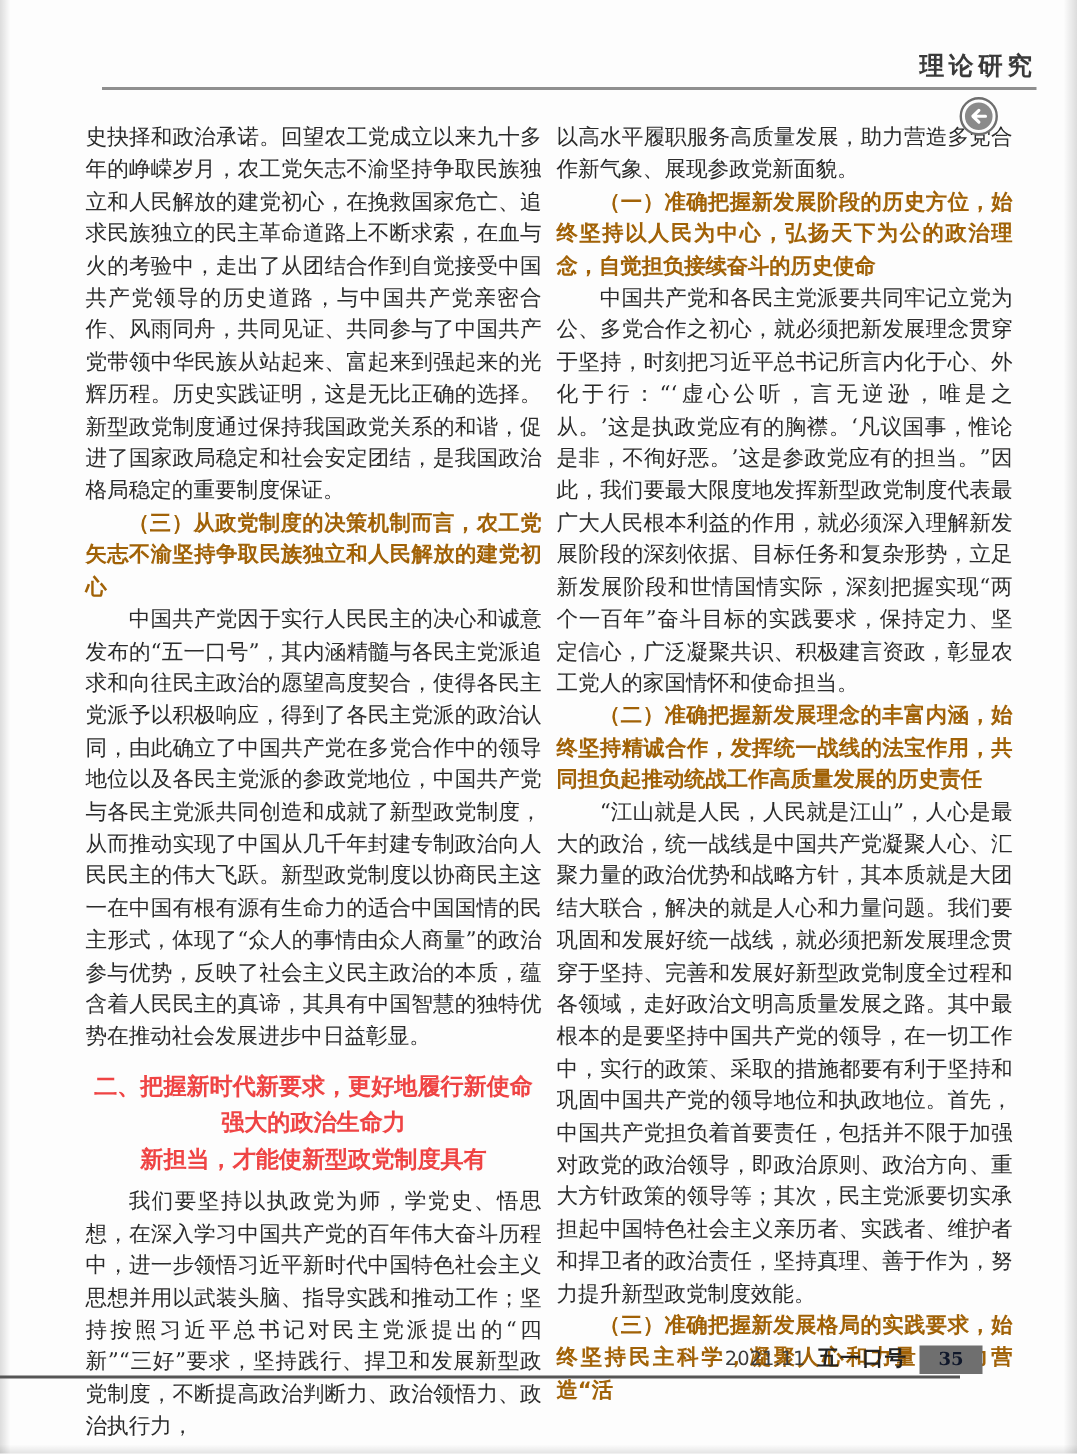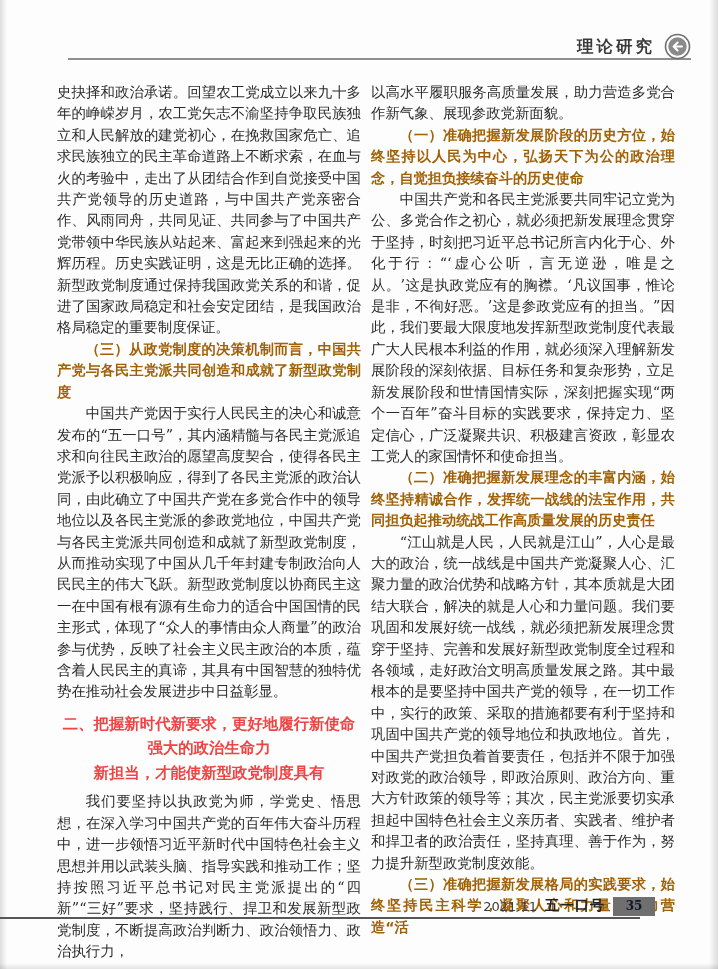--- a/index.html
+++ b/index.html
@@ -15,21 +15,21 @@
   }
   
   .edge-left{position:absolute;left:0;top:0;bottom:0;width:7px;
     background:linear-gradient(90deg,rgba(0,0,0,.13),rgba(0,0,0,0));pointer-events:none;}
   .edge-right{position:absolute;right:0;top:0;bottom:0;width:9px;
     background:linear-gradient(270deg,rgba(0,0,0,.13),rgba(0,0,0,0));pointer-events:none;}
   .edge-bottom{position:absolute;left:0;right:0;bottom:0;height:6px;
     background:linear-gradient(0deg,rgba(0,0,0,.10),rgba(0,0,0,0));pointer-events:none;}
 
   
-  .page-header{position:absolute;top:33px;right:27px;display:flex;align-items:center;gap:9px;z-index:3;}
+  .page-header{position:absolute;top:33px;right:27px;display:flex;align-items:center;gap:9px;z-index:3;flex-direction:column;}
   .header-label{
     font-family:"DejaVu Sans","Liberation Sans",sans-serif;
     font-weight:bold;font-size:16.5px;letter-spacing:3px;color:#3a3a3a;
   }
   .header-icon{width:27px;height:27px;display:block;}
   .rule-top{position:absolute;top:58px;left:68px;right:27px;height:2px;background:var(--rule-color);z-index:1;}
 
   
   .columns{
     position:absolute;top:82px;left:57px;width:618px;
@@ -75,21 +75,21 @@
   <svg class="header-icon" viewBox="0 0 27 27">
     <circle cx="13.5" cy="13.5" r="12" fill="#fdfdfd" stroke="#6e6e6e" stroke-width="1.6"></circle>
     <circle cx="13.5" cy="13.5" r="9.2" fill="#8a8a8a"></circle>
     <path d="M18 13.5 H10.2 M13.6 9.6 L9.6 13.5 L13.6 17.4" stroke="#fff" stroke-width="2.1" fill="none" stroke-linecap="round" stroke-linejoin="round"></path>
   </svg>
 </div>
 
 <div class="columns">
   <div class="col">
       <p class="para-cont">史抉择和政治承诺。回望农工党成立以来九十多年的峥嵘岁月，农工党矢志不渝坚持争取民族独立和人民解放的建党初心，在挽救国家危亡、追求民族独立的民主革命道路上不断求索，在血与火的考验中，走出了从团结合作到自觉接受中国共产党领导的历史道路，与中国共产党亲密合作、风雨同舟，共同见证、共同参与了中国共产党带领中华民族从站起来、富起来到强起来的光辉历程。历史实践证明，这是无比正确的选择。新型政党制度通过保持我国政党关系的和谐，促进了国家政局稳定和社会安定团结，是我国政治格局稳定的重要制度保证。</p>
-      <p class="subhead">（三）从政党制度的决策机制而言，中国共产党与各民主党派共同创造和成就了新型政党制度</p>
+      <p class="subhead">（三）从政党制度的决策机制而言，农工党矢志不渝坚持争取民族独立和人民解放的建党初心</p>
       <p class="para">中国共产党因于实行人民民主的决心和诚意发布的“五一口号”，其内涵精髓与各民主党派追求和向往民主政治的愿望高度契合，使得各民主党派予以积极响应，得到了各民主党派的政治认同，由此确立了中国共产党在多党合作中的领导地位以及各民主党派的参政党地位，中国共产党与各民主党派共同创造和成就了新型政党制度，从而推动实现了中国从几千年封建专制政治向人民民主的伟大飞跃。新型政党制度以协商民主这一在中国有根有源有生命力的适合中国国情的民主形式，体现了“众人的事情由众人商量”的政治参与优势，反映了社会主义民主政治的本质，蕴含着人民民主的真谛，其具有中国智慧的独特优势在推动社会发展进步中日益彰显。</p>
       <h2 class="section-head">
         <div>二、把握新时代新要求，更好地履行新使命</div>
         <div>强大的政治生命力</div>
         <div>新担当，才能使新型政党制度具有</div>
       </h2>
       <p class="para">我们要坚持以执政党为师，学党史、悟思想，在深入学习中国共产党的百年伟大奋斗历程中，进一步领悟习近平新时代中国特色社会主义思想并用以武装头脑、指导实践和推动工作；坚持按照习近平总书记对民主党派提出的“四新”“三好”要求，坚持践行、捍卫和发展新型政党制度，不断提高政治判断力、政治领悟力、政治执行力，</p>
     </div>
   <div class="col">
       <p class="para-cont">以高水平履职服务高质量发展，助力营造多党合作新气象、展现参政党新面貌。</p>

